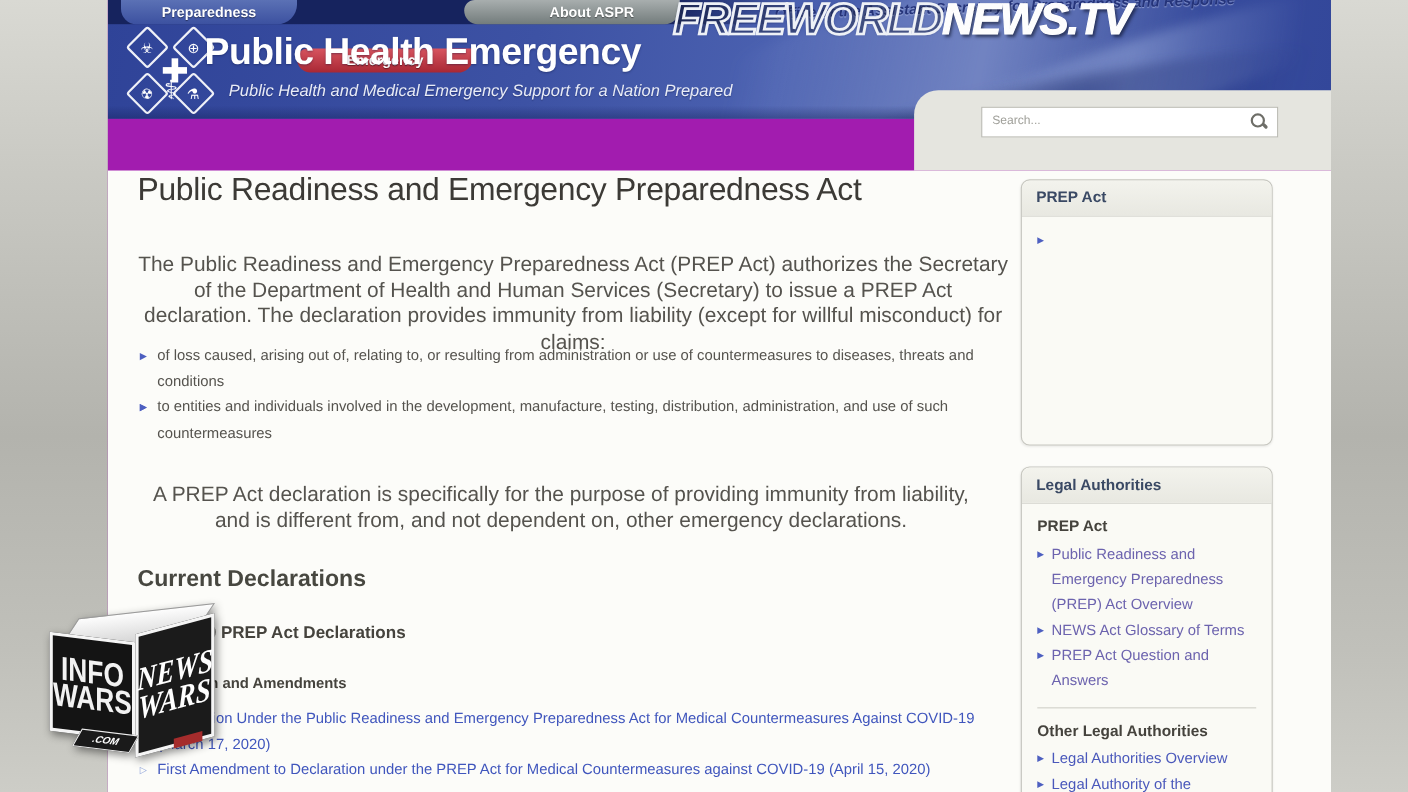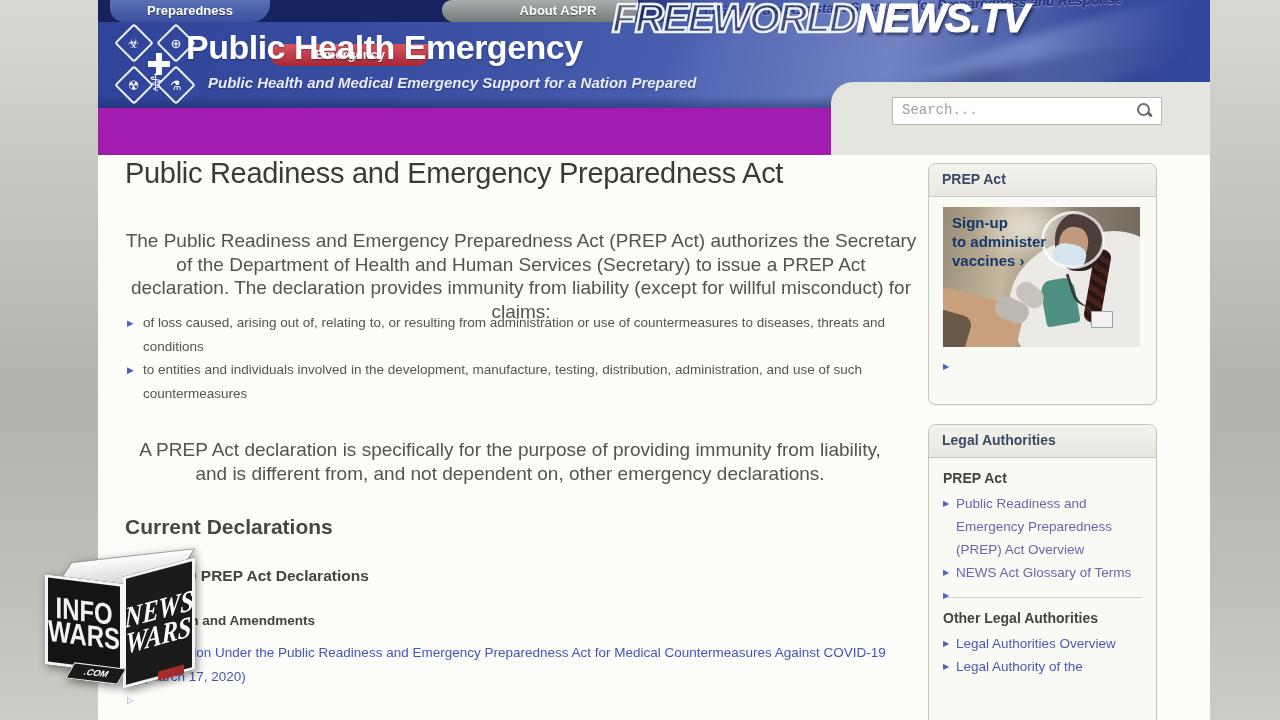--- a/index.html
+++ b/index.html
@@ -22,48 +22,48 @@
       background:linear-gradient(115deg,rgba(10,22,80,0) 15%,rgba(16,28,88,.35) 50%,rgba(10,22,80,0) 85%);}
   .banner-bottom{position:absolute;left:0;right:0;bottom:0;height:12px;
       background:linear-gradient(rgba(18,28,86,0),rgba(18,28,86,.4));}
   .nav-bg{position:absolute;left:0;top:0;width:620px;height:22px;
       background:linear-gradient(to right,#16235e 82%,rgba(22,35,94,0));}
   .tab{position:absolute;top:0;height:22px;width:160px;line-height:22px;text-align:center;
       color:#fff;font-size:13px;font-weight:bold;text-shadow:0 1px 1px rgba(0,0,0,.45);
       border-radius:0 0 18px 14px;cursor:pointer;}
   .tab-prep{left:12px;background:linear-gradient(#5b71b5,#3c51a0);}
   .tab-emerg{left:172px;background:linear-gradient(#d85560,#a82734);border-radius:14px 0 20px 18px;margin-top:44px;}
-  .tab-aspr{left:344px;background:linear-gradient(#a8aeae,#737c7c);border-radius:14px 0 20px 18px;padding-left:36px;}
+  .tab-aspr{left:324px;background:linear-gradient(#a8aeae,#737c7c);border-radius:14px 0 20px 18px;padding-left:36px;}
   .office{position:absolute;left:606px;top:-4px;width:560px;font-size:13.5px;font-style:italic;font-weight:bold;
       color:#25347a;text-shadow:0 1px 1px rgba(205,215,245,.55);transform:rotate(-1.8deg);white-space:nowrap;}
   
   .phe-logo{position:absolute;left:16px;top:27px;width:86px;height:78px;}
   .diamond{position:absolute;width:24px;height:24px;border:2px solid rgba(255,255,255,.92);
       transform:rotate(45deg);border-radius:3px;display:flex;align-items:center;justify-content:center;}
   .diamond span{transform:rotate(-45deg);color:#fff;font-size:13px;line-height:1;}
   .d-tl{left:6px;top:2px;} .d-tr{left:48px;top:2px;} .d-bl{left:6px;top:44px;} .d-br{left:48px;top:44px;}
   .cross{position:absolute;left:34px;top:26px;width:22px;height:22px;}
   .cross:before,.cross:after{content:"";position:absolute;background:#fff;}
   .cross:before{left:8px;top:0;width:6px;height:22px;}
   .cross:after{left:0;top:8px;width:22px;height:6px;}
   .caduceus{position:absolute;left:35px;top:44px;color:#fff;font-size:24px;line-height:1;}
   .site-title{position:absolute;left:88px;top:28px;font-size:34px;font-weight:600;color:#ffffff;
       letter-spacing:-0.5px;text-shadow:0 1px 2px rgba(10,20,60,.4);}
-  .tagline{position:absolute;left:110px;top:74px;font-size:15px;font-style:italic;font-weight:bold;color:#e9ecf7;
+  .tagline{position:absolute;left:110px;top:74px;font-size:15px;font-style:italic;font-weight:normal;color:#e9ecf7;
       text-shadow:0 1px 1px rgba(10,20,60,.4);}
   
   .search-panel{position:absolute;left:733px;top:82px;right:0;height:73px;background:#e5e5df;
       border-top-left-radius:22px;z-index:2;}
   .crumb-strip{position:absolute;left:0;top:108px;right:0;height:47px;background:#e5e5df;z-index:1;}
   .breadcrumb{position:absolute;left:27px;top:9px;width:705px;font-size:12.5px;line-height:15.5px;color:#57554f;}
   .breadcrumb .bc-link{cursor:pointer;}
   .search-box{position:absolute;left:794px;top:97px;width:268px;height:26px;background:#fff;
       border:1px solid #b9b9b1;z-index:3;}
   .search-box input{position:absolute;left:0;top:0;width:230px;height:24px;border:0;outline:none;
-      padding:0 0 0 9px;font-size:14px;color:#6d6d67;background:transparent;font-family:Liberation Mono, monospace;}
+      padding:0 0 0 9px;font-size:11px;color:#6d6d67;background:transparent;font-family:Liberation Sans, sans-serif;}
   .search-box input::placeholder{color:#a0a09a;}
   .mag{position:absolute;right:9px;top:5px;width:15px;height:15px;cursor:pointer;}
   .mag:before{content:"";position:absolute;left:0;top:0;width:9px;height:9px;border:2px solid #6e6e68;border-radius:50%;}
   .mag:after{content:"";position:absolute;left:10px;top:10px;width:6px;height:2.5px;background:#6e6e68;
       transform:rotate(45deg);border-radius:2px;}
   
   .content{position:absolute;left:0;top:155px;right:0;height:565px;background:#fcfcf9;overflow:hidden;}
   .main{position:absolute;left:27px;top:0;width:792px;}
   .h1{position:absolute;left:0;top:2px;font-size:29px;font-weight:400;color:#3c3a36;letter-spacing:-0.3px;}
   .p{position:absolute;left:0;font-size:19px;line-height:23.5px;color:#55534e;width:792px;text-align:center;}
@@ -202,68 +202,49 @@
       <div class="h2">Current Declarations</div>
       <div class="h3">COVID-19 PREP Act Declarations</div>
       <div class="dlabel">Declaration and Amendments</div>
       <ul class="dlinks">
         <li>
           <span class="mk">▶</span>
           <a class="lnk">Declaration Under the Public Readiness and Emergency Preparedness Act for Medical Countermeasures Against COVID-19 (March 17, 2020)</a>
         </li>
         <li>
           <span class="mk mk-out">▷</span>
+          <a class="lnk">First Amendment to Declaration under the PREP Act for Medical Countermeasures against COVID-19 (April 15, 2020)</a>
         </li>
       </ul>
     </div>
 
     <div class="sbox sbox-prep">
       <div class="sbox-hd">PREP Act</div>
       <div class="sbox-bd">
-        <div class="photo">
-          <div class="ph ph-light"></div>
-          <div class="ph ph-coat"></div>
-          <div class="ph ph-arm"></div>
-          <div class="ph ph-sleeve"></div>
-          <div class="ph ph-scrub"></div>
-          <div class="ph ph-braid"></div>
-          <div class="ph ph-hair"></div>
-          <div class="ph ph-face"></div>
-          <div class="ph ph-mask"></div>
-          <div class="ph ph-shield"></div>
-          <div class="ph ph-steth"></div>
-          <div class="ph ph-hand1"></div>
-          <div class="ph ph-hand2"></div>
-          <div class="ph ph-badge"></div>
-          <div class="ph ph-cap">
-            <div>Sign-up</div>
-            <div>to administer</div>
-            <div>vaccines ›</div>
-          </div>
-        </div>
         <div class="slink">
           <span class="mk">▶</span>
         </div>
       </div>
     </div>
 
     <div class="sbox sbox-legal">
       <div class="sbox-hd">Legal Authorities</div>
       <div class="sbox-bd">
         <div class="sgroup-title">PREP Act</div>
         <div class="slink">
           <span class="mk">▶</span>
           <a class="plnk">Public Readiness and Emergency Preparedness (PREP) Act Overview</a>
         </div>
         <div class="slink">
           <span class="mk">▶</span>
           <a class="plnk">NEWS Act Glossary of Terms</a>
         </div>
         <div class="slink">
           <span class="mk">▶</span>
+          <a class="plnk">PREP Act Question and Answers</a>
         </div>
         <hr class="sdivider">
         <div class="sgroup-title">Other Legal Authorities</div>
         <div class="slink">
           <span class="mk">▶</span>
           <a class="olnk">Legal Authorities Overview</a>
         </div>
         <div class="slink">
           <span class="mk">▶</span>
           <a class="olnk">Legal Authority of the</a>

